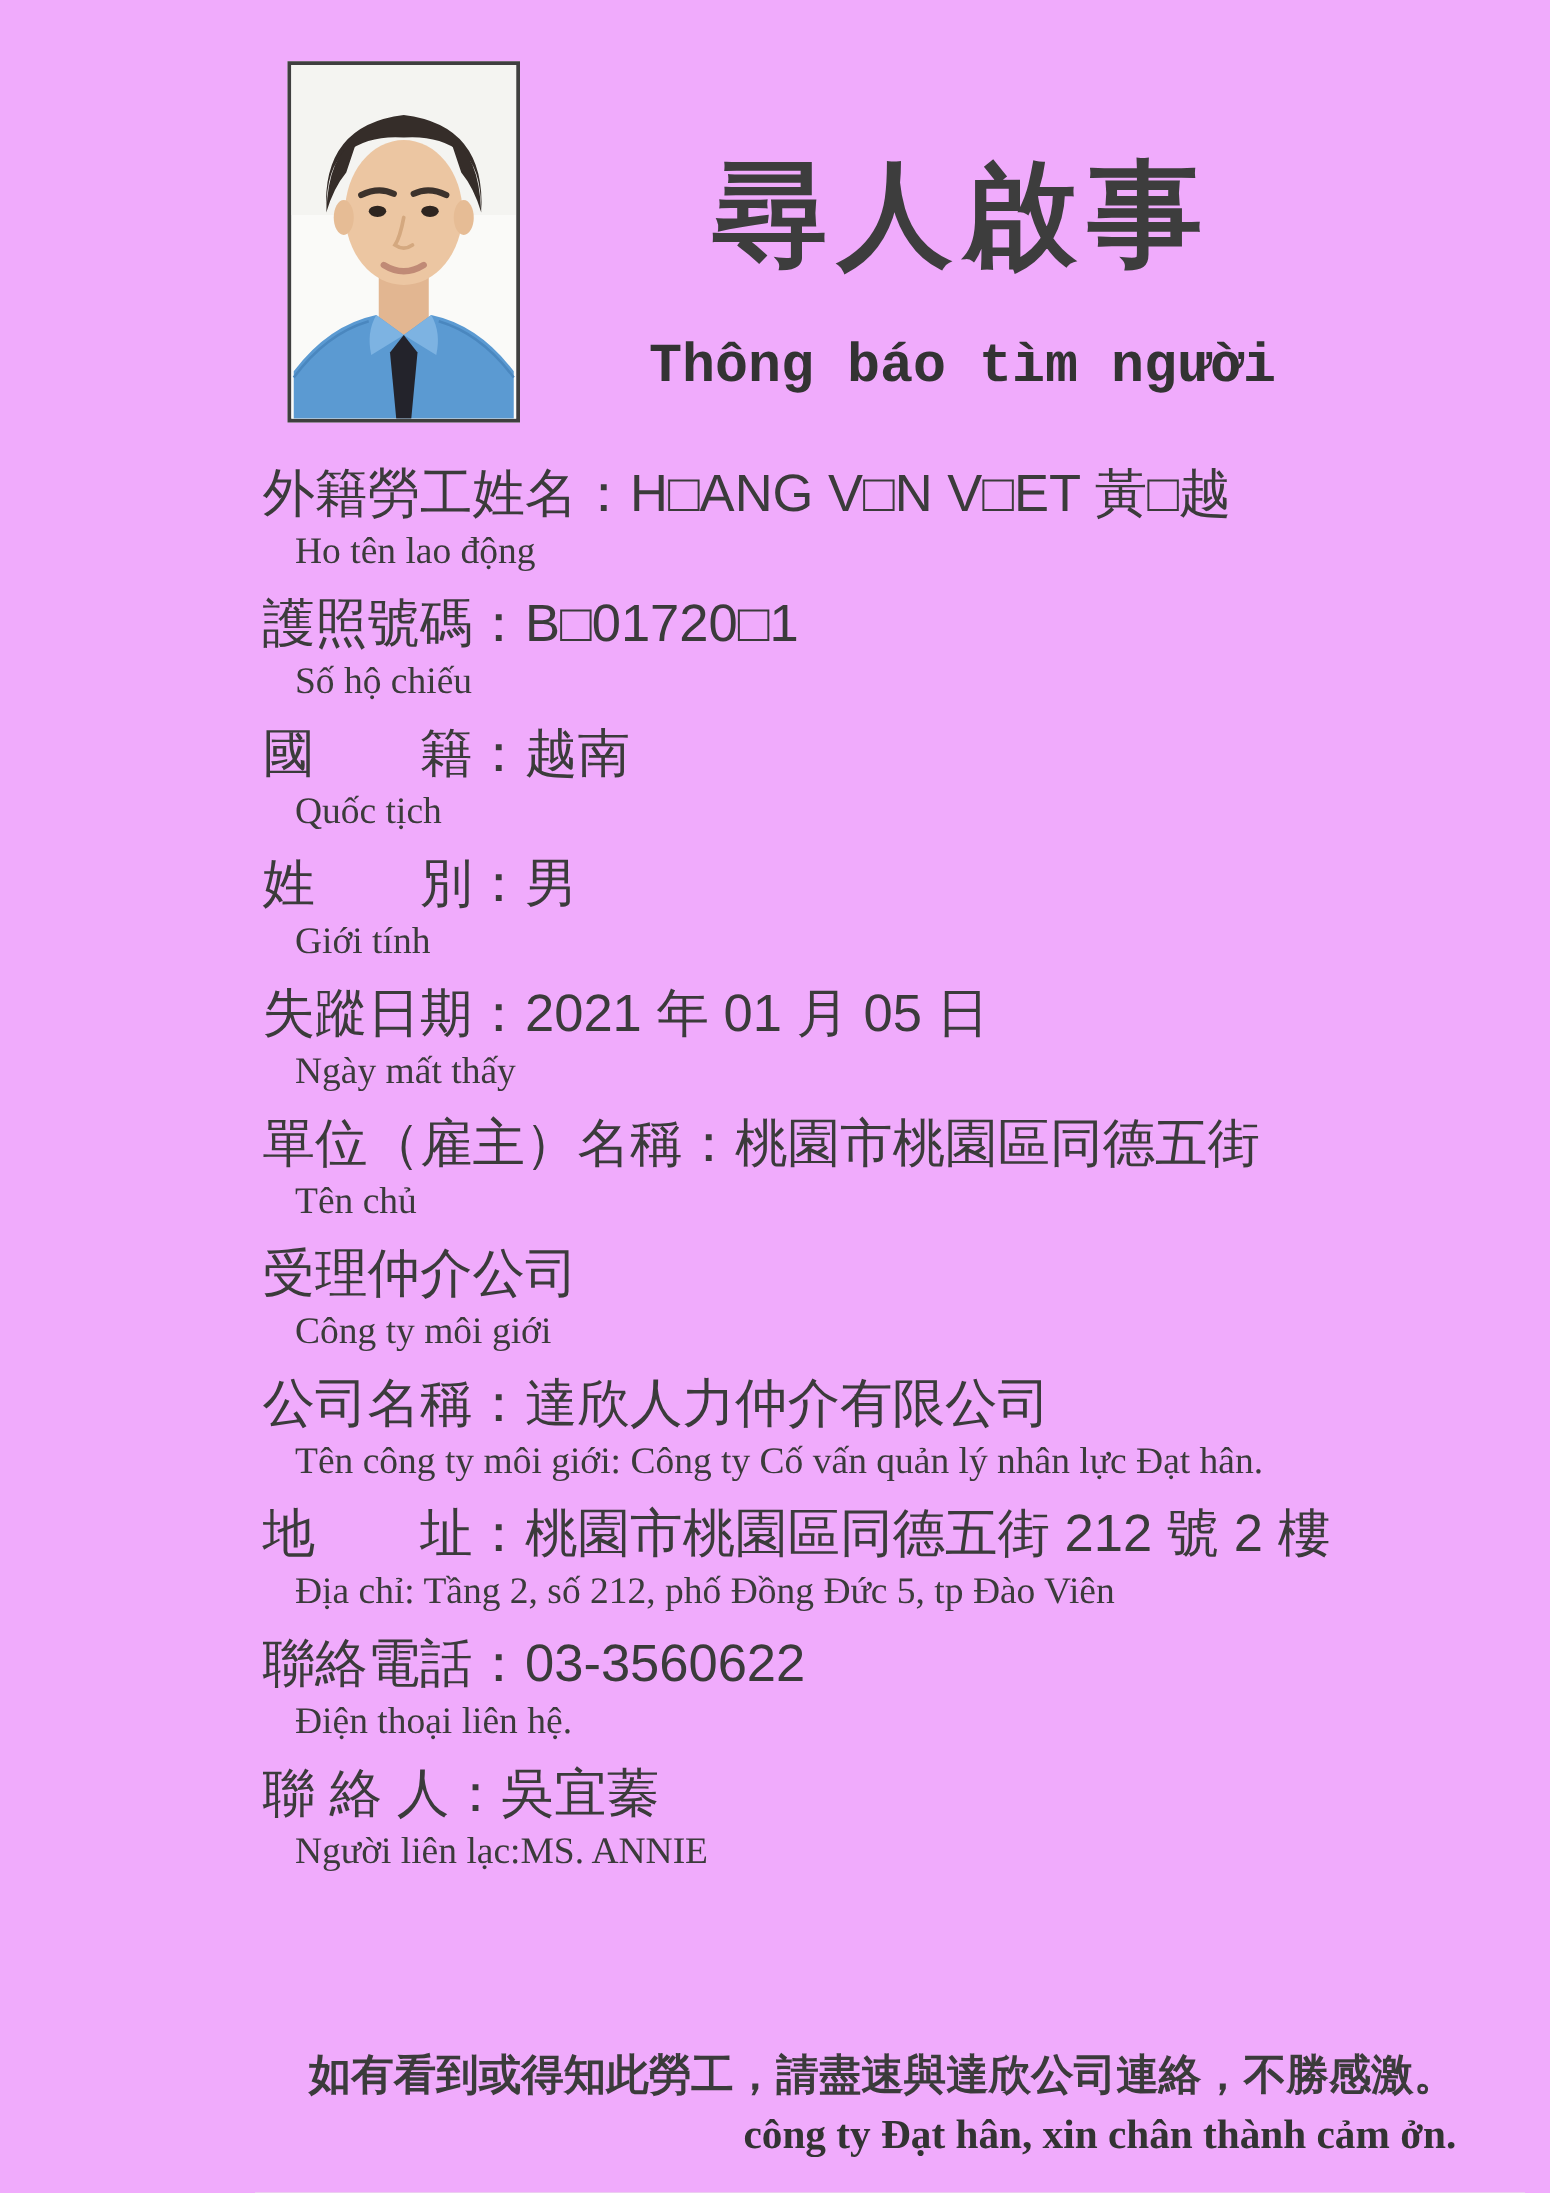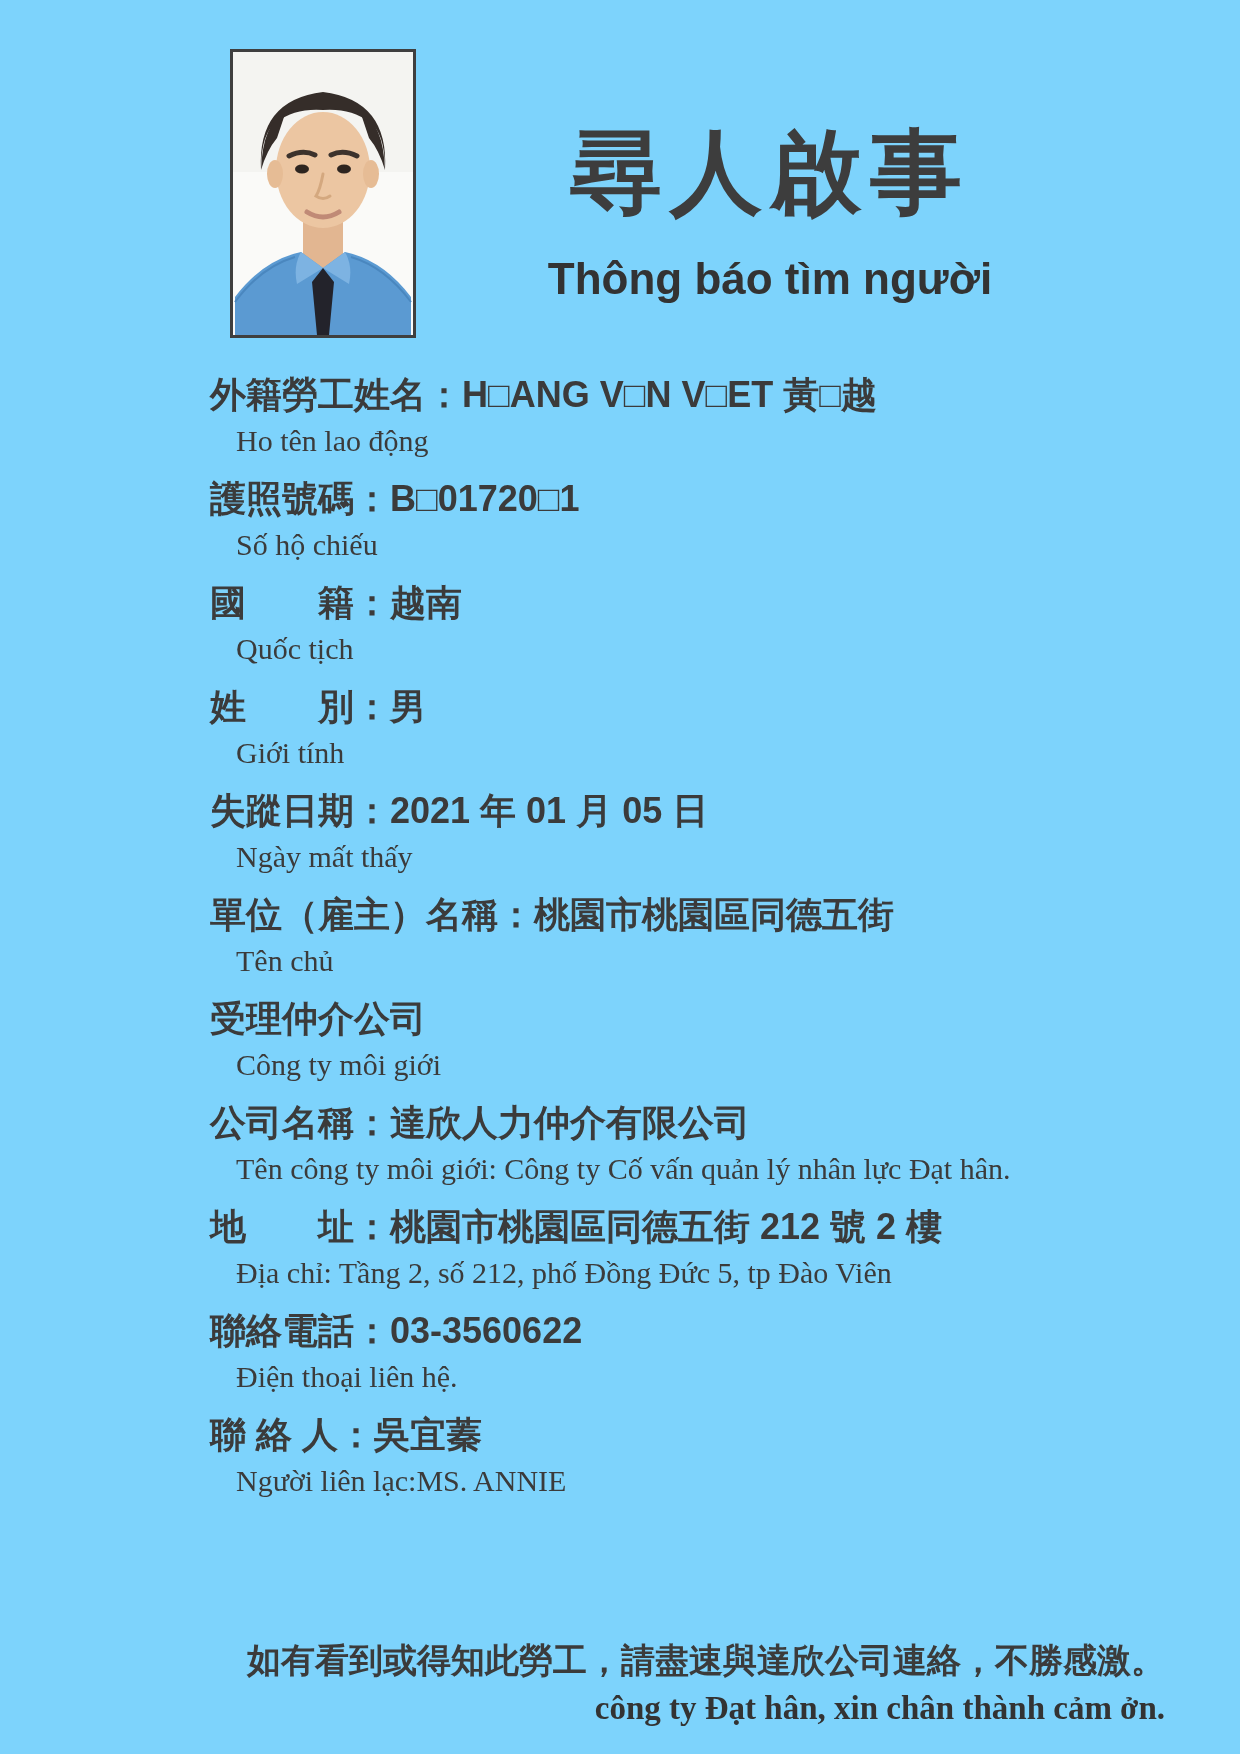--- a/index.html
+++ b/index.html
@@ -1,21 +1,21 @@
 <!DOCTYPE html>
 <html><head>
 <meta charset="utf-8">
 <style>
   html, body { margin: 0; padding: 0; background: #e9e9e9; }
   .page {
     position: relative;
     width: 1240px;
     height: 1754px;
     margin: 0 auto;
-    background: #7dd3fc;
+    background: #f0abfc;
     font-family: "Liberation Sans", sans-serif;
     color: #3a3a3a;
     overflow: hidden;
   }
 
   
   .photo-frame {
     position: absolute;
     left: 230px;
     top: 49px;
@@ -37,39 +37,39 @@
   }
   .title-cn {
     font-size: 92px;
     font-weight: bold;
     letter-spacing: 8px;
     color: #3d3d3d;
     line-height: 120px;
     white-space: nowrap;
   }
   .title-vn {
-    margin-top: 22px;
-    font-family: Liberation Sans, sans-serif;
+    margin-top: 37px;
+    font-family: Liberation Mono, monospace;
     font-size: 44px;
     font-weight: bold;
     color: #333333;
     white-space: nowrap;
   }
 
   
   .fields {
     position: absolute;
     left: 210px;
     top: 370px;
     width: 930px;
   }
   .field { margin-bottom: 12px; }
   .field .cn {
-    font-size: 36px;
-    font-weight: bold;
+    font-size: 42px;
+    font-weight: normal;
     line-height: 49px;
     color: #3b3b3b;
     white-space: nowrap;
   }
   .field .vn {
     font-family: "Liberation Serif", serif;
     font-size: 30px;
     line-height: 43px;
     color: #3b3b3b;
     white-space: nowrap;

